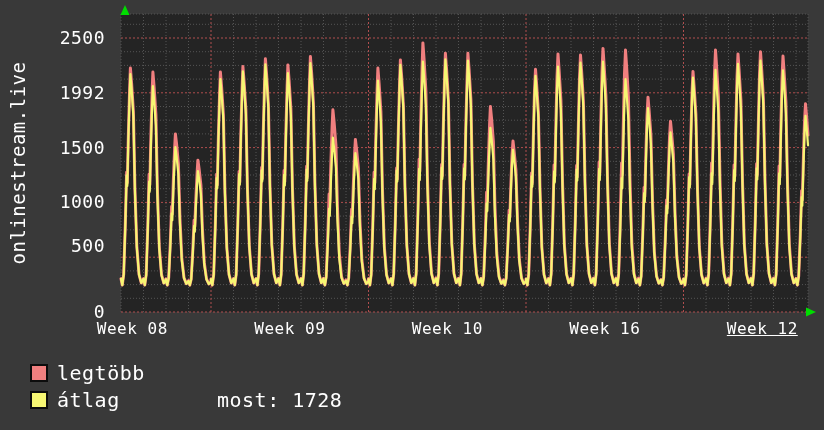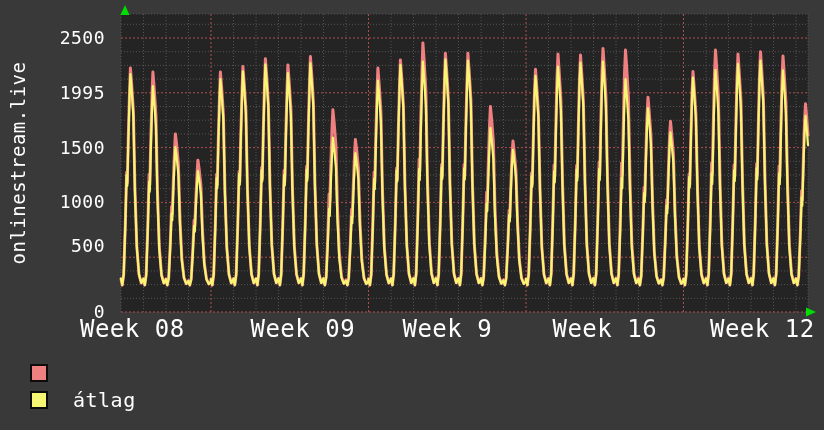--- a/index.html
+++ b/index.html
@@ -17,21 +17,21 @@
   }
   #graph-title span{
     display:inline-block;transform:translate(-50%,-60%);
     font-size:19px;letter-spacing:0.5px;
   }
   .ylab{
     left:25px;width:80px;text-align:right;
     font-size:18px;line-height:22px;letter-spacing:0.5px;
   }
   .xlab{
-    top:318px;font-size:24px;line-height:22px;letter-spacing:0.5px;
+    top:318px;font-size:16px;line-height:22px;letter-spacing:0.5px;
     transform:translateX(-50%);white-space:nowrap;
   }
   .legend-swatch{
     width:14px;height:14px;border:2px solid #0c0c0c;
   }
   .legend-label,.stat-text{
     font-size:20px;line-height:23px;letter-spacing:0.5px;white-space:nowrap;
   }
   svg{display:block;}
 </style>
@@ -111,27 +111,29 @@
 
   <div id="graph-title" class="abs">
     <span>onlinestream.live</span>
   </div>
 
   <div id="labels-layer">
       <div class="abs ylab" style="top: 301px;">0</div>
       <div class="abs ylab" style="top: 235px;">500</div>
       <div class="abs ylab" style="top: 191.4px;">1000</div>
       <div class="abs ylab" style="top: 136.6px;">1500</div>
-      <div class="abs ylab" style="top: 81.8px;">1995</div>
+      <div class="abs ylab" style="top: 81.8px;">1992</div>
       <div class="abs ylab" style="top: 27px;">2500</div>
       <div class="abs xlab" style="left: 132.3px;">Week 08</div>
-      <div class="abs xlab" style="left: 289.8px; margin-left: 13px;">Week 09</div>
-      <div class="abs xlab" style="left: 447.3px;">Week 9</div>
+      <div class="abs xlab" style="left: 289.8px;">Week 09</div>
+      <div class="abs xlab" style="left: 447.3px;">Week 10</div>
       <div class="abs xlab" style="left: 604.8px;">Week 16</div>
-      <div class="abs xlab" style="left: 762.3px;">Week 12</div>
+      <div class="abs xlab" style="left: 762.3px; text-decoration: underline;">Week 12</div>
     </div>
 
   <div class="abs legend-swatch" id="swatch-legtobb" style="left: 30px; top: 364px; background: rgb(240, 127, 127);"></div>
+  <div class="abs legend-label" style="left:57px;top:362px;">legtöbb</div>
 
   <div class="abs legend-swatch" id="swatch-atlag" style="left: 30px; top: 391px; background: rgb(246, 246, 114);"></div>
-  <div class="abs legend-label" style="left:57px;top:389px;margin-left:16px;">átlag</div>
+  <div class="abs legend-label" style="left:57px;top:389px;">átlag</div>
 
+  <div class="abs stat-text" style="left:217px;top:389px;">most: 1728</div>
 </div>
 
 </body></html>

